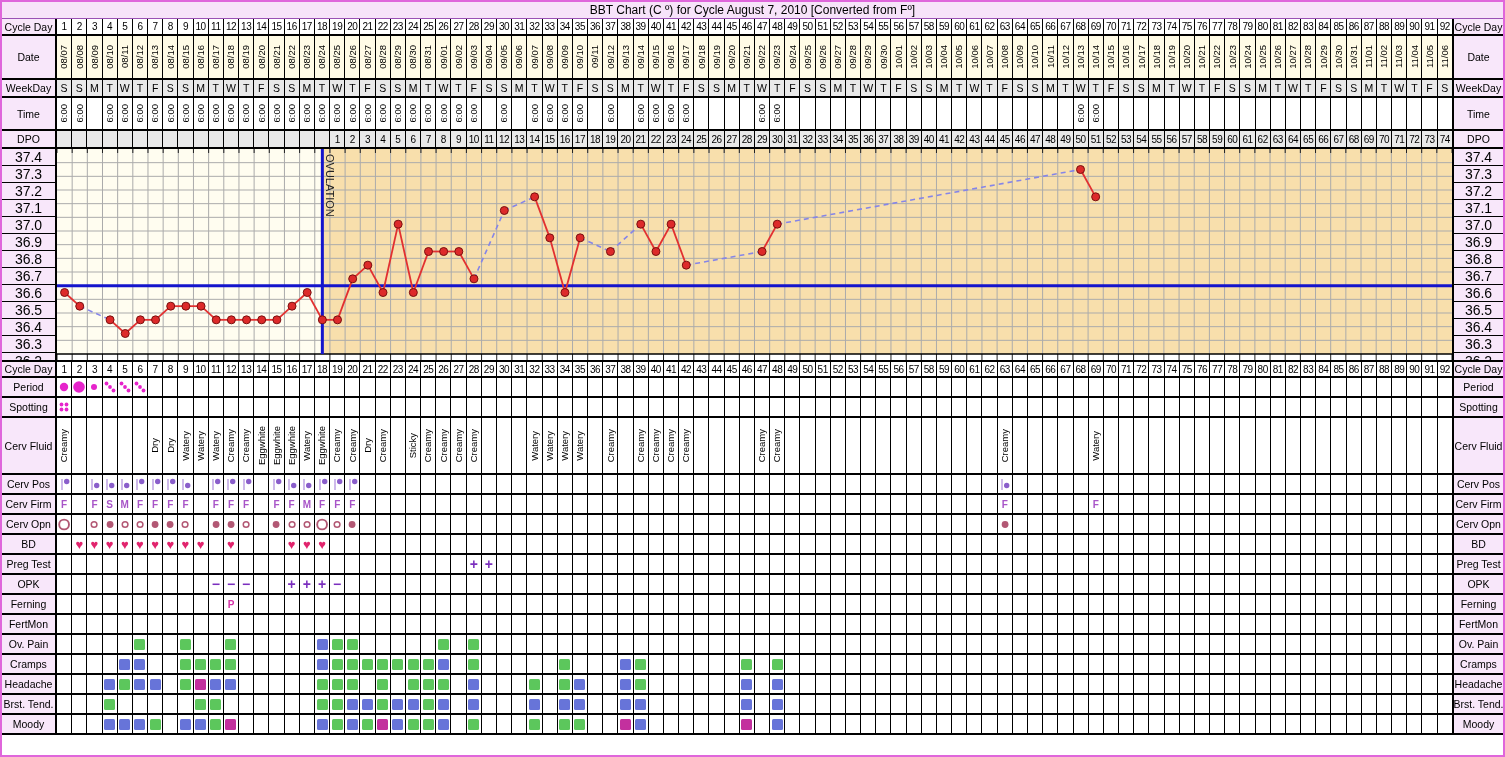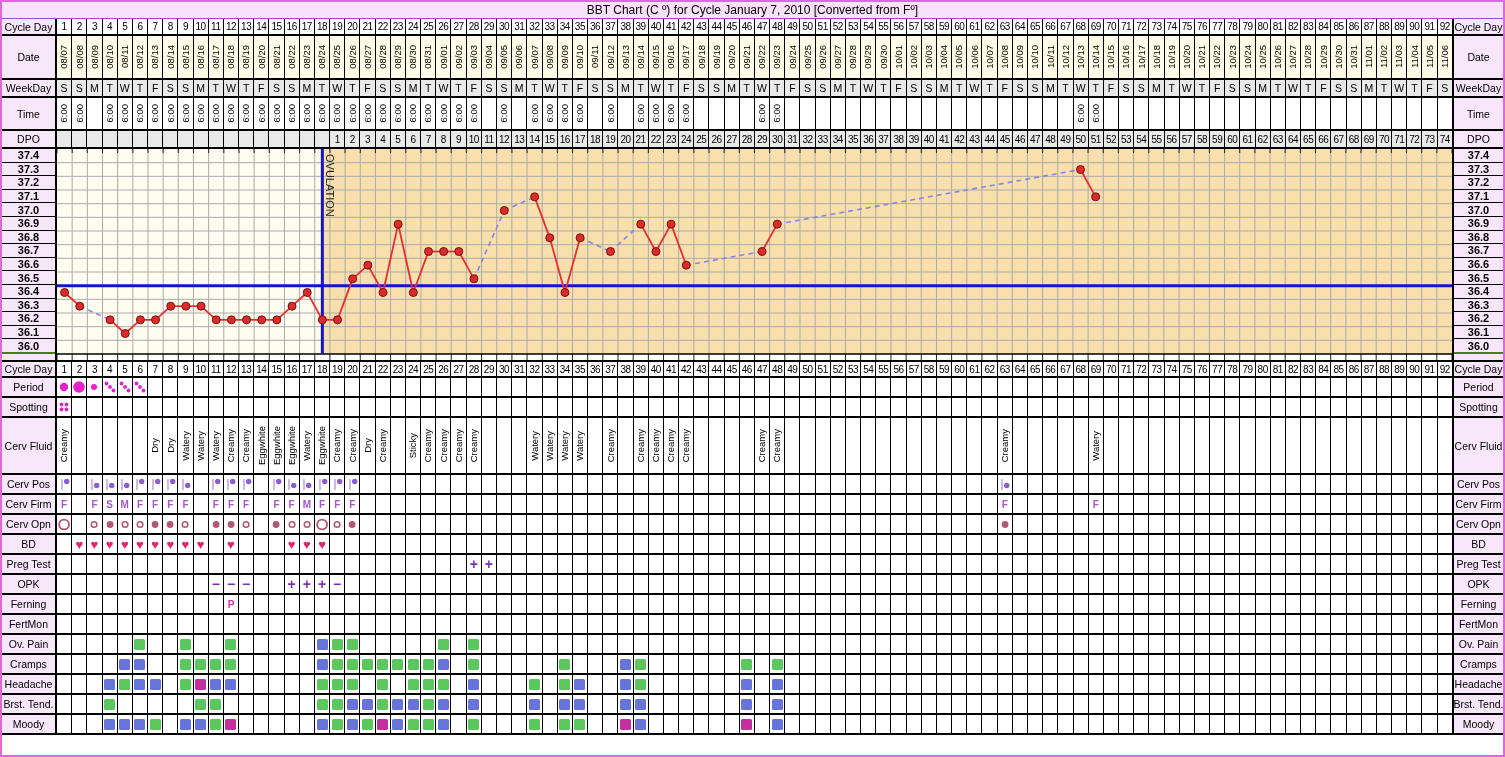--- a/index.html
+++ b/index.html
@@ -29,32 +29,32 @@
   .sym-square{width:11px;height:11px;border-radius:1.5px;}
   .heart{font-size:13px;line-height:1;}
   .pm{font-weight:bold;font-size:14px;line-height:1;}
   .firmletter{font-weight:bold;font-size:10px;}
   .fern{font-weight:bold;font-size:10px;}
   .chartband{display:flex;}
   .ycol{display:flex;flex-direction:column;background:#F8E7FA;box-sizing:border-box;}
   .ycol.left{flex:0 0 55px;width:55px;border-right:2px solid #000;}
   .ycol.right{flex:0 0 51px;width:51px;border-left:2px solid #000;}
   .ycell{flex:1 1 0;display:flex;align-items:center;justify-content:center;
-    font-weight:bold;font-size:11px;border-bottom:1px solid #000;box-sizing:border-box;}
+    font-weight:normal;font-size:14px;border-bottom:1px solid #000;box-sizing:border-box;}
   .yspacer{flex:0 0 6px;border-bottom:none !important;}
   .ycol .ycell:nth-last-child(2){border-bottom:2px solid #4d7c0f;}
   .plotwrap{flex:1 1 auto;min-width:0;position:relative;}
   .footer{flex:1 1 auto;background:#FDFBFF;display:flex;align-items:center;justify-content:center;
     font-family:"Liberation Serif",serif;font-size:14.5px;gap:30px;}
 </style>
 </head>
 <body>
 
 <div class="sheet">
-  <div class="titlebar">BBT Chart (C º) for Cycle January 7, 2010  [Converted from Fº]</div>
+  <div class="titlebar">BBT Chart (C º) for Cycle August 7, 2010  [Converted from Fº]</div>
 
   <div class="band h17">
     <div class="lbl">Cycle Day</div>
     <div class="cells">
         <div class="cell num">1</div>
         <div class="cell num">2</div>
         <div class="cell num">3</div>
         <div class="cell num">4</div>
         <div class="cell num">5</div>
         <div class="cell num">6</div>

